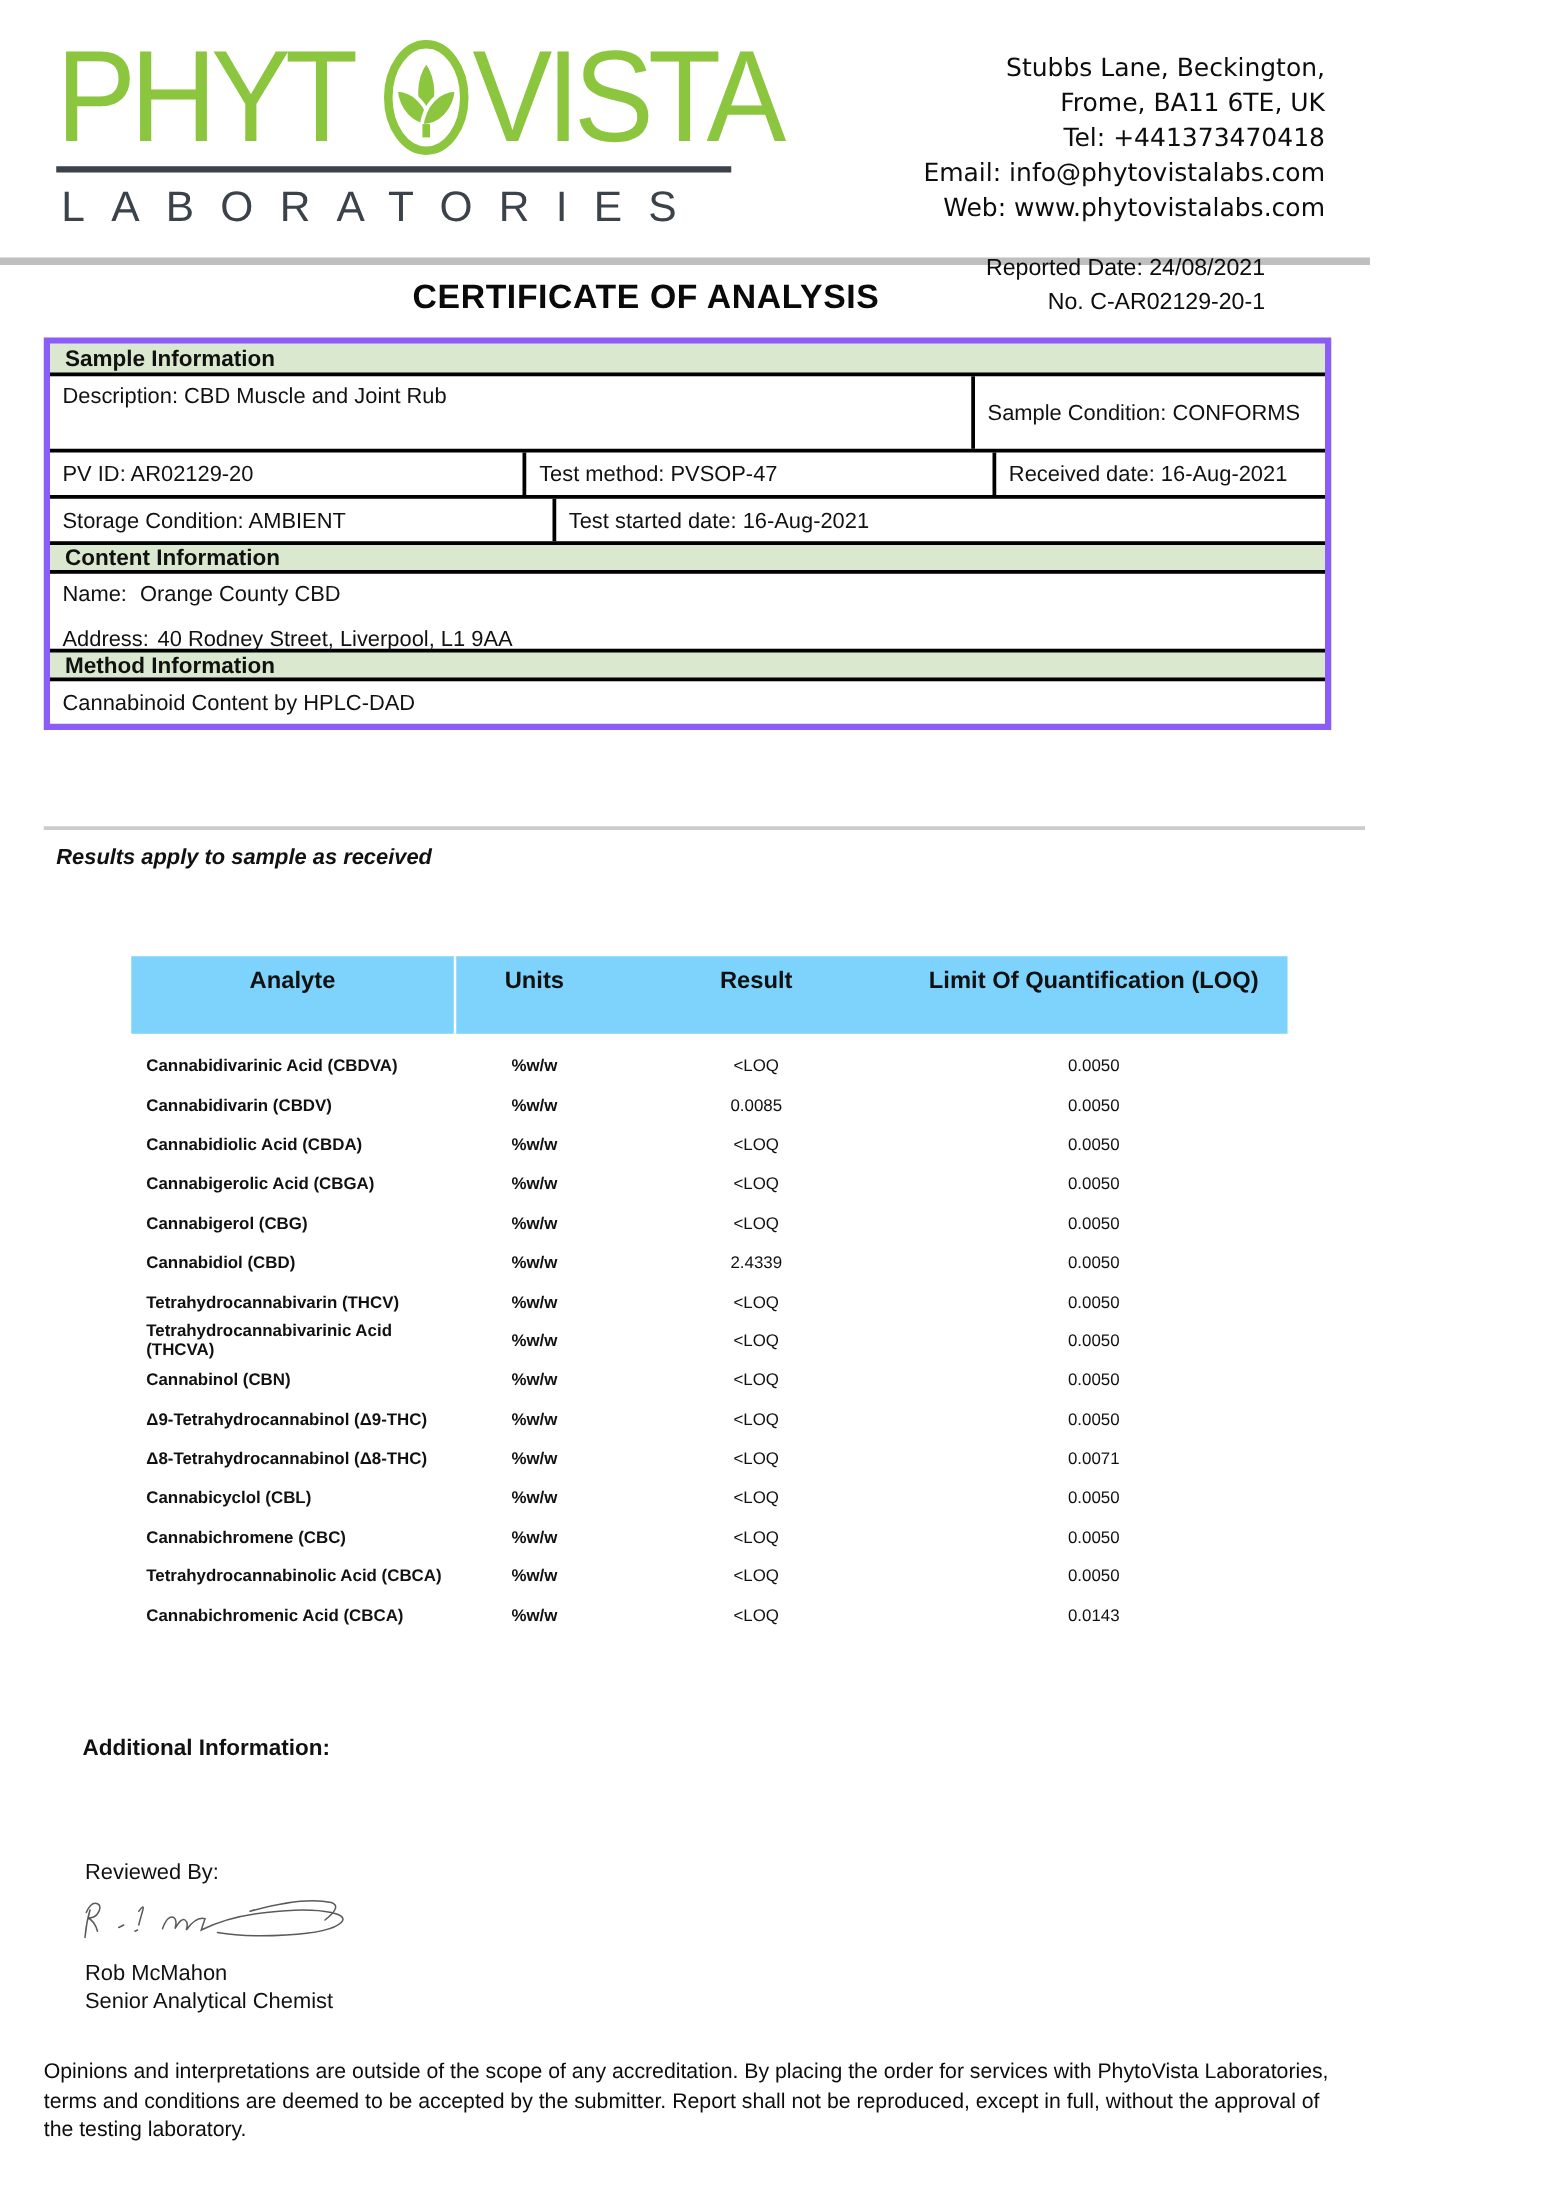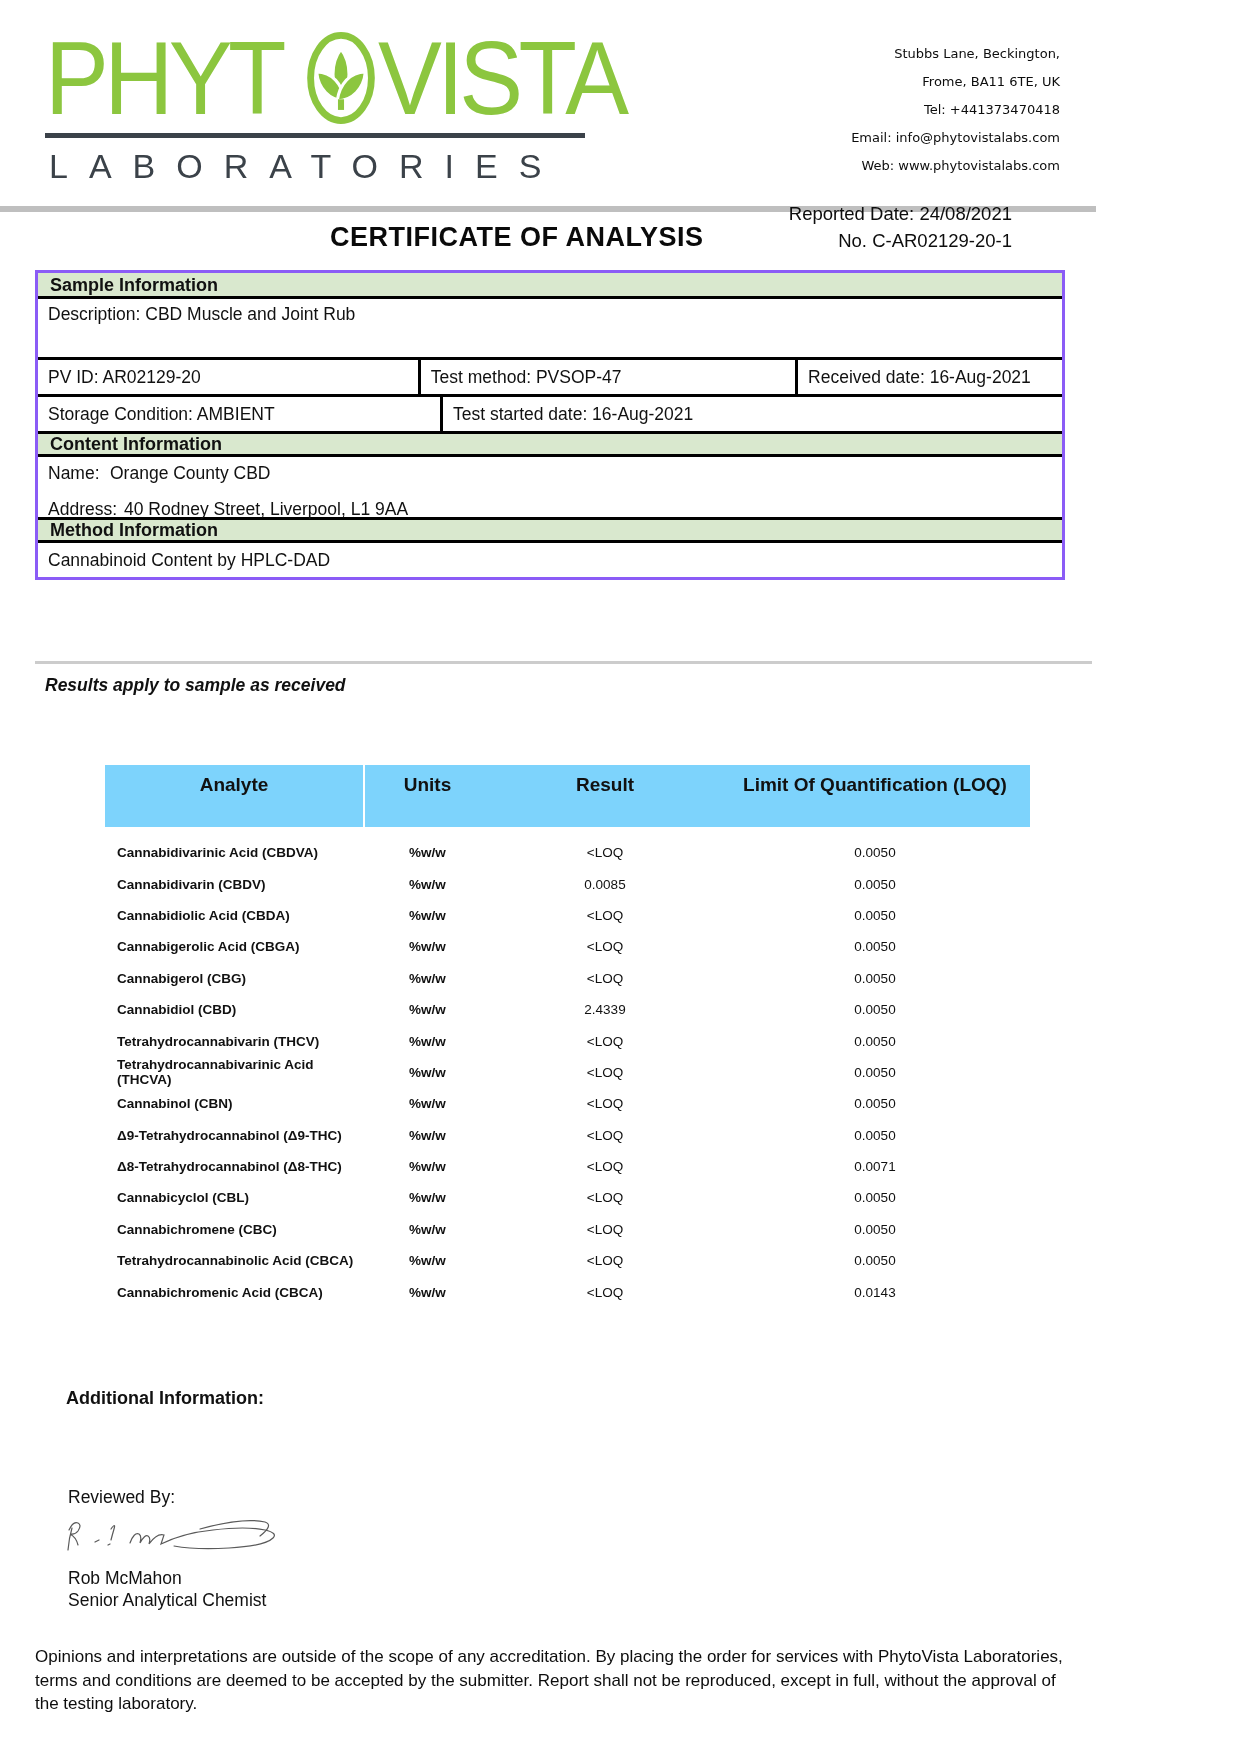--- a/index.html
+++ b/index.html
@@ -23,33 +23,33 @@
   .logo-leaf{width:76px;height:98px;flex:0 0 auto;margin:0 3px 0 1px;}
   .logo-rule{width:540px;height:5px;background:#3b4249;margin-top:3px;}
   .logo-sub{
     margin-top:9px;font-size:34px;font-weight:400;color:#3b4249;
     letter-spacing:21px;white-space:nowrap;padding-left:4px;
   }
   
   .contact{
     position:absolute;top:40px;right:180px;text-align:right;
     font-family:"DejaVu Sans", sans-serif;
-    font-size:13px;line-height:28px;color:#0d0d0d;
+    font-size:20px;line-height:28px;color:#0d0d0d;
   }
   
   .header-divider{position:absolute;left:0;top:206px;width:1096px;height:6px;background:#bfbfbf;}
   .coa-title{
     position:absolute;left:330px;top:222px;
     font-size:27px;font-weight:700;letter-spacing:0.5px;color:#0a0a0a;
   }
   .report-meta{position:absolute;top:200px;right:228px;text-align:right;font-size:18.5px;line-height:27px;color:#0d0d0d;}
   
   .info-table{
     position:absolute;left:35px;top:270px;width:1030px;
-    border:3px solid #8b5cf6;box-sizing:border-box;font-size:17.5px;
+    border:5px solid #8b5cf6;box-sizing:border-box;font-size:17.5px;
   }
   .info-table *{box-sizing:border-box;}
   .band{
     height:26px;background:#d9e8ce;border-bottom:3px solid #000;
     font-weight:700;font-size:18px;padding:1px 0 0 12px;display:flex;align-items:center;
   }
   .band.mid{border-top:3px solid #000;}
   .irow{display:flex;width:100%;}
   .irow + .irow{border-top:3px solid #000;}
   .cell{padding:5px 10px;}
@@ -129,20 +129,21 @@
 
   <div class="report-meta">
     <div>Reported Date: 24/08/2021</div>
     <div>No. C-AR02129-20-1</div>
   </div>
 
   <div class="info-table">
     <div class="band">Sample Information</div>
     <div class="irow desc-row">
       <div class="cell desc-cell">Description: CBD Muscle and Joint Rub</div>
+      <div class="cell cond-cell">Sample Condition: CONFORMS</div>
     </div>
     <div class="irow three-row">
       <div class="cell t1">PV ID: AR02129-20</div>
       <div class="cell t2">Test method: PVSOP-47</div>
       <div class="cell t3">Received date: 16-Aug-2021</div>
     </div>
     <div class="irow three-row">
       <div class="cell t2">Storage Condition: AMBIENT</div>
       <div class="cell t3">Test started date: 16-Aug-2021</div>
     </div>

